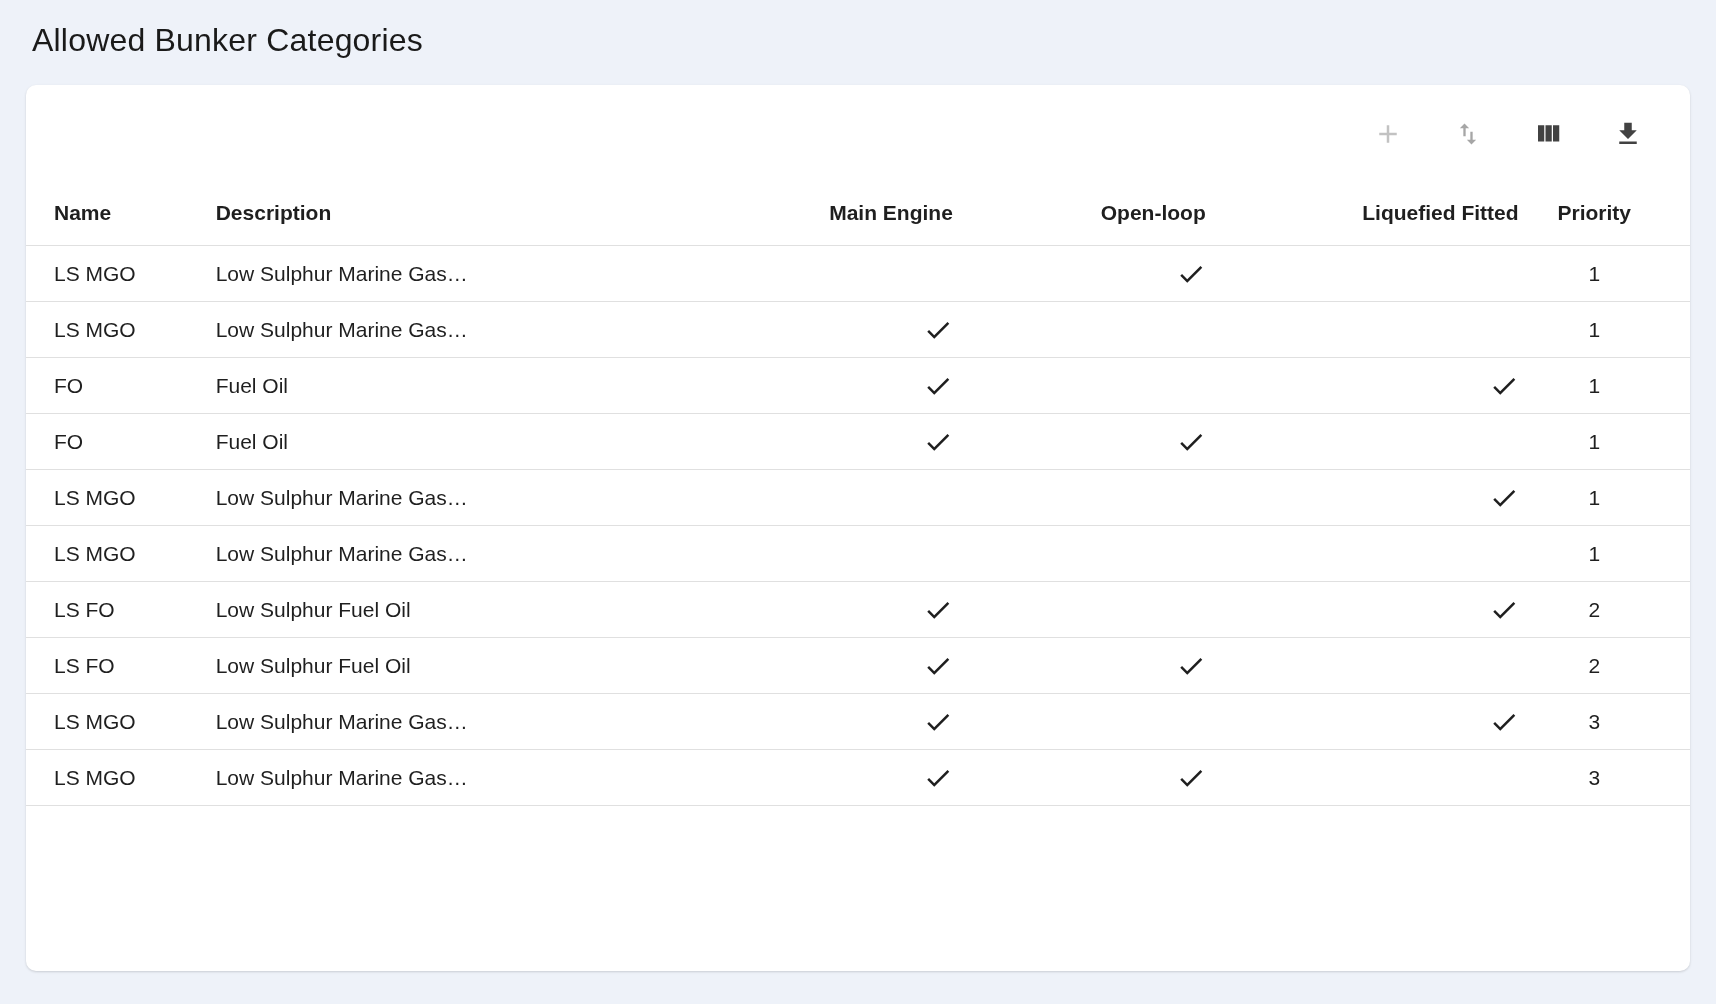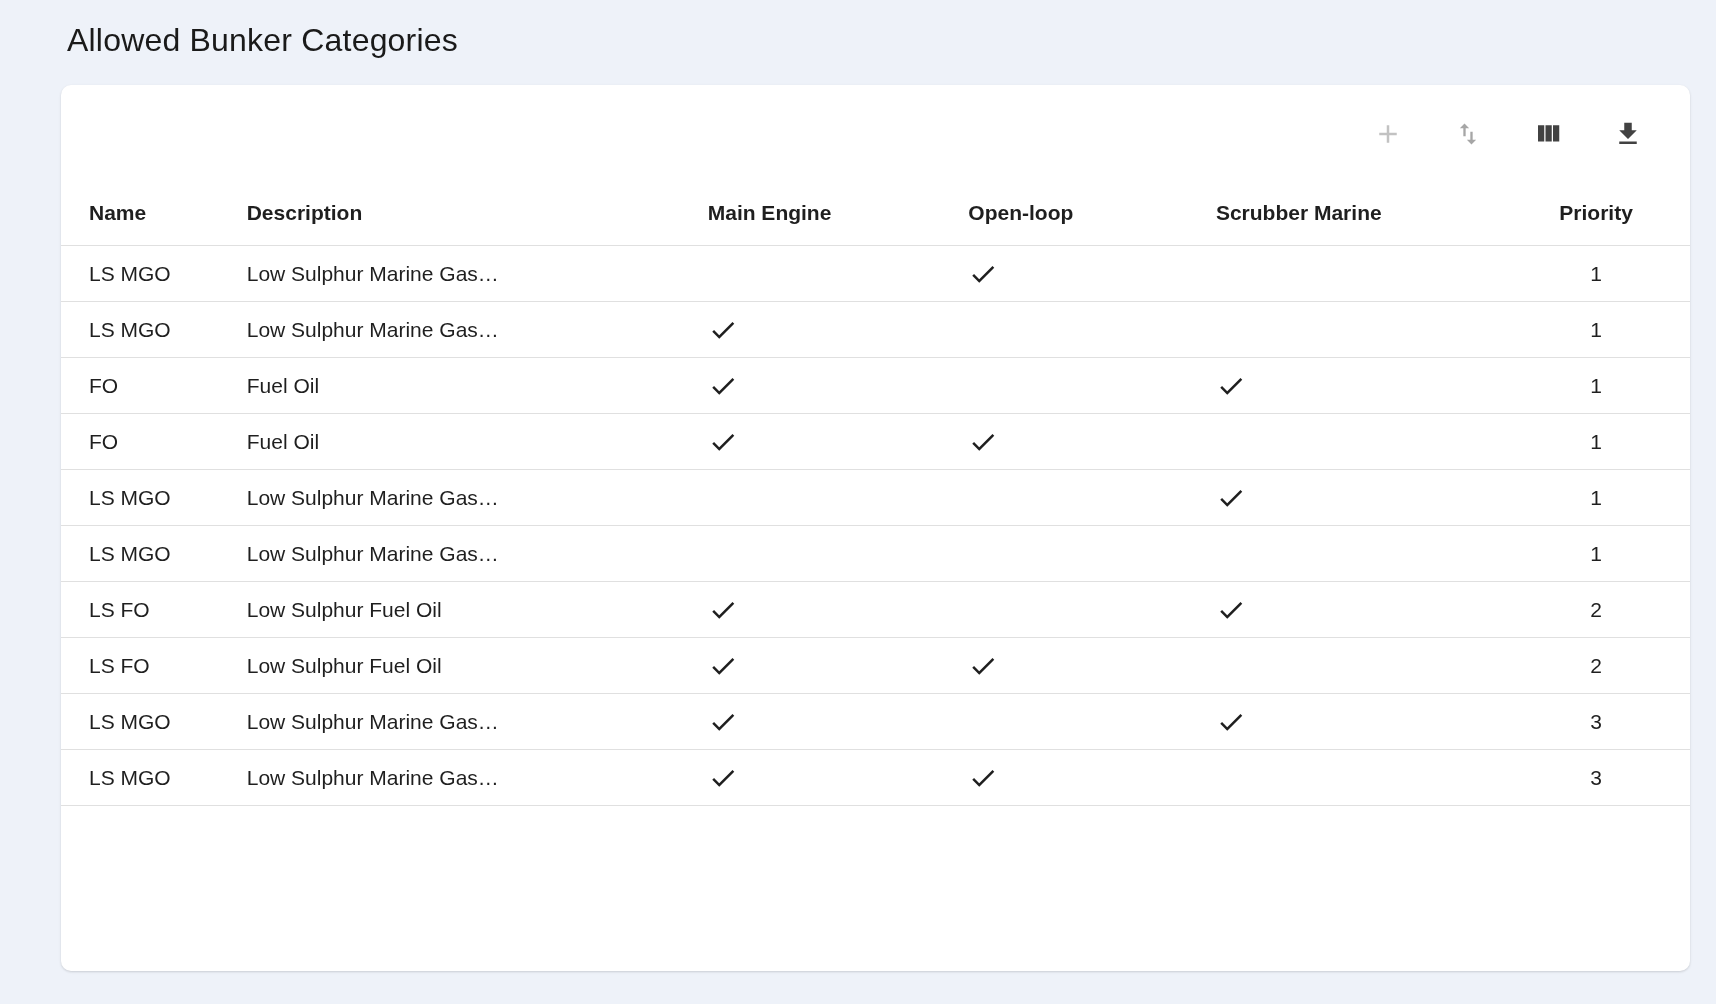--- a/index.html
+++ b/index.html
@@ -3,21 +3,21 @@
 <meta charset="utf-8">
 <style>
   * { box-sizing: border-box; margin: 0; padding: 0; }
   html, body { width: 1716px; height: 1004px; }
   body {
     background: #eef2f9;
     font-family: "Liberation Sans", sans-serif;
     color: #1f1f1f;
     overflow: hidden;
   }
-  .page { padding: 12px 26px 0; margin-left: 35px; }
+  .page { padding: 12px 26px 0; }
   .page-title {
     font-size: 32px;
     font-weight: 400;
     color: #1a1a1a;
     margin: 10px 6px 26px;
     letter-spacing: 0.2px;
   }
   .card {
     background: #ffffff;
     border-radius: 10px;
@@ -64,21 +64,21 @@
     overflow: hidden;
     text-overflow: ellipsis;
   }
   .col-name     { width: 11.4%; }
   .col-desc     { width: 28.3%; }
   .col-main     { width: 16.0%; }
   .col-open     { width: 15.2%; }
   .col-scrub    { width: 18.8%; }
   .col-priority { width: 10.3%; }
   th.left, td.left { text-align: left; }
-  th.center, td.center { text-align: left; }
+  th.center, td.center { text-align: right; }
   th.right, td.right { text-align: center; }
   th:first-child, td:first-child { padding-left: 28px; }
   th:last-child, td:last-child { padding-right: 20px; }
   td.center svg { vertical-align: middle; }
 </style>
 </head>
 <body>
 
 <div class="page">
   <h1 class="page-title">Allowed Bunker Categories</h1>
@@ -124,21 +124,21 @@
         <col class="col-open">
           <col class="col-scrub">
           <col class="col-priority">
       </colgroup>
       <thead>
         <tr>
           <th class="left">Name</th>
           <th class="left">Description</th>
           <th class="center">Main Engine</th>
           <th class="center">Open-loop</th>
-          <th class="center">Scrubber Marine</th>
+          <th class="center">Liquefied Fitted</th>
           <th class="right">Priority</th>
         </tr>
       </thead>
       <tbody>
           <tr>
             <td class="left">LS MGO</td>
             <td class="left">Low Sulphur Marine Gas…</td>
             <td class="center"></td>
             <td class="center"><span><svg viewBox="0 0 24 24" width="30" height="30">
                   <path fill="#1f1f1f" d="M9 16.17 4.83 12l-1.42 1.41L9 19 21 7l-1.41-1.41z"></path>

